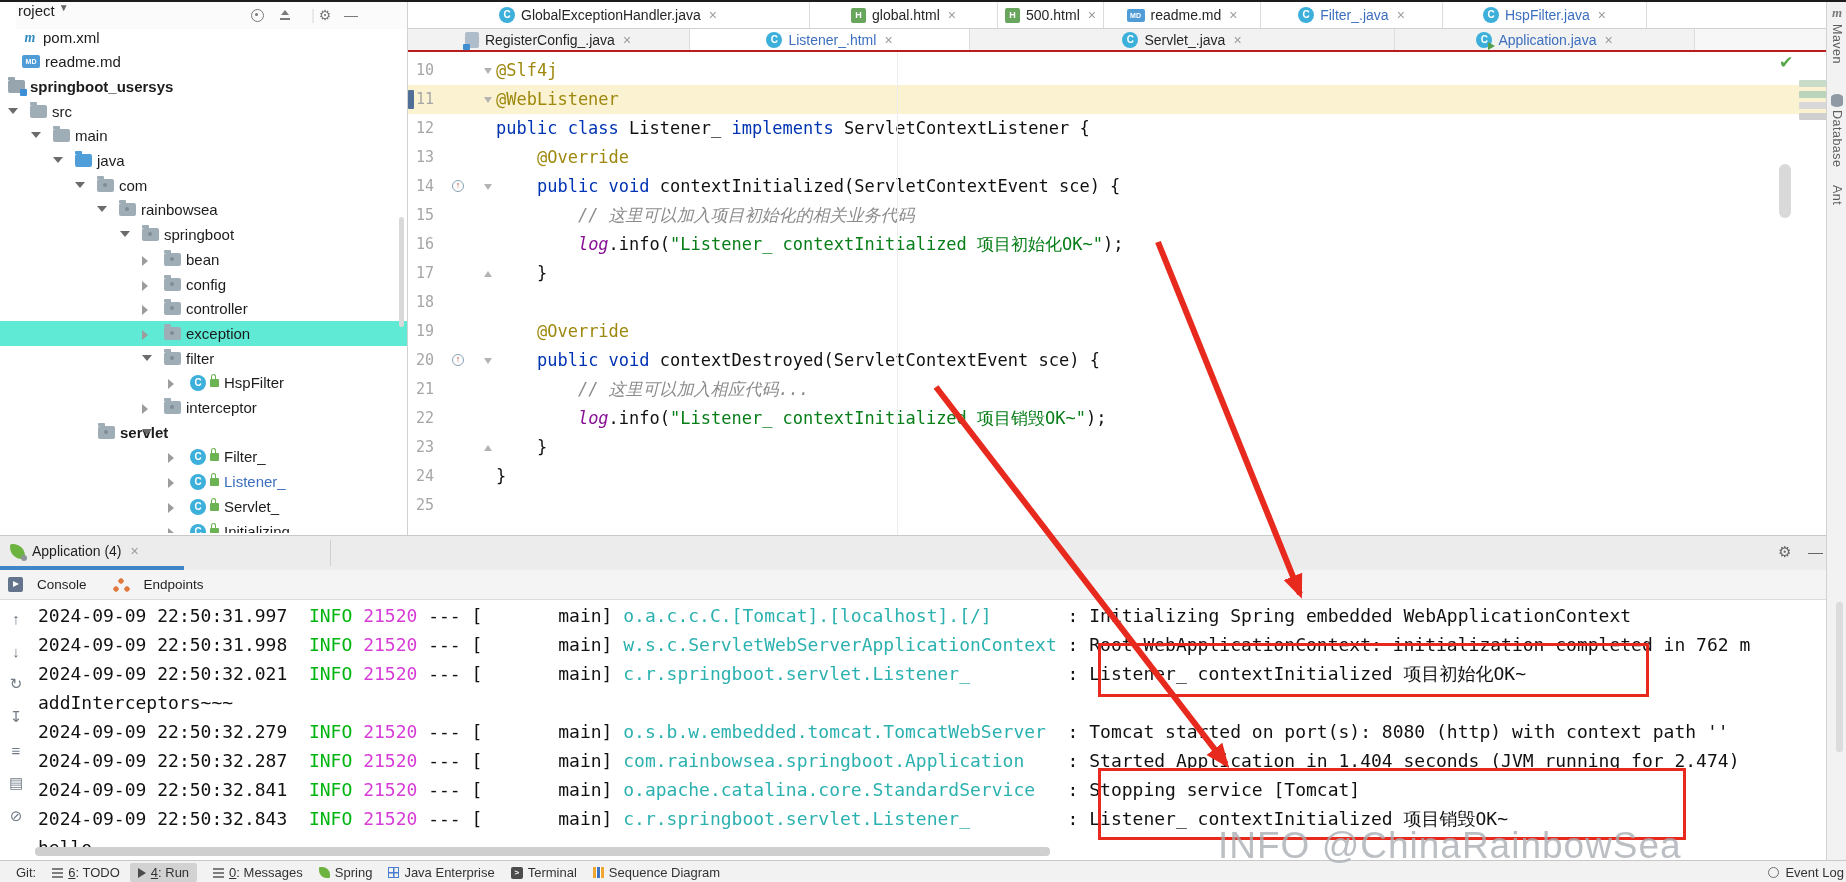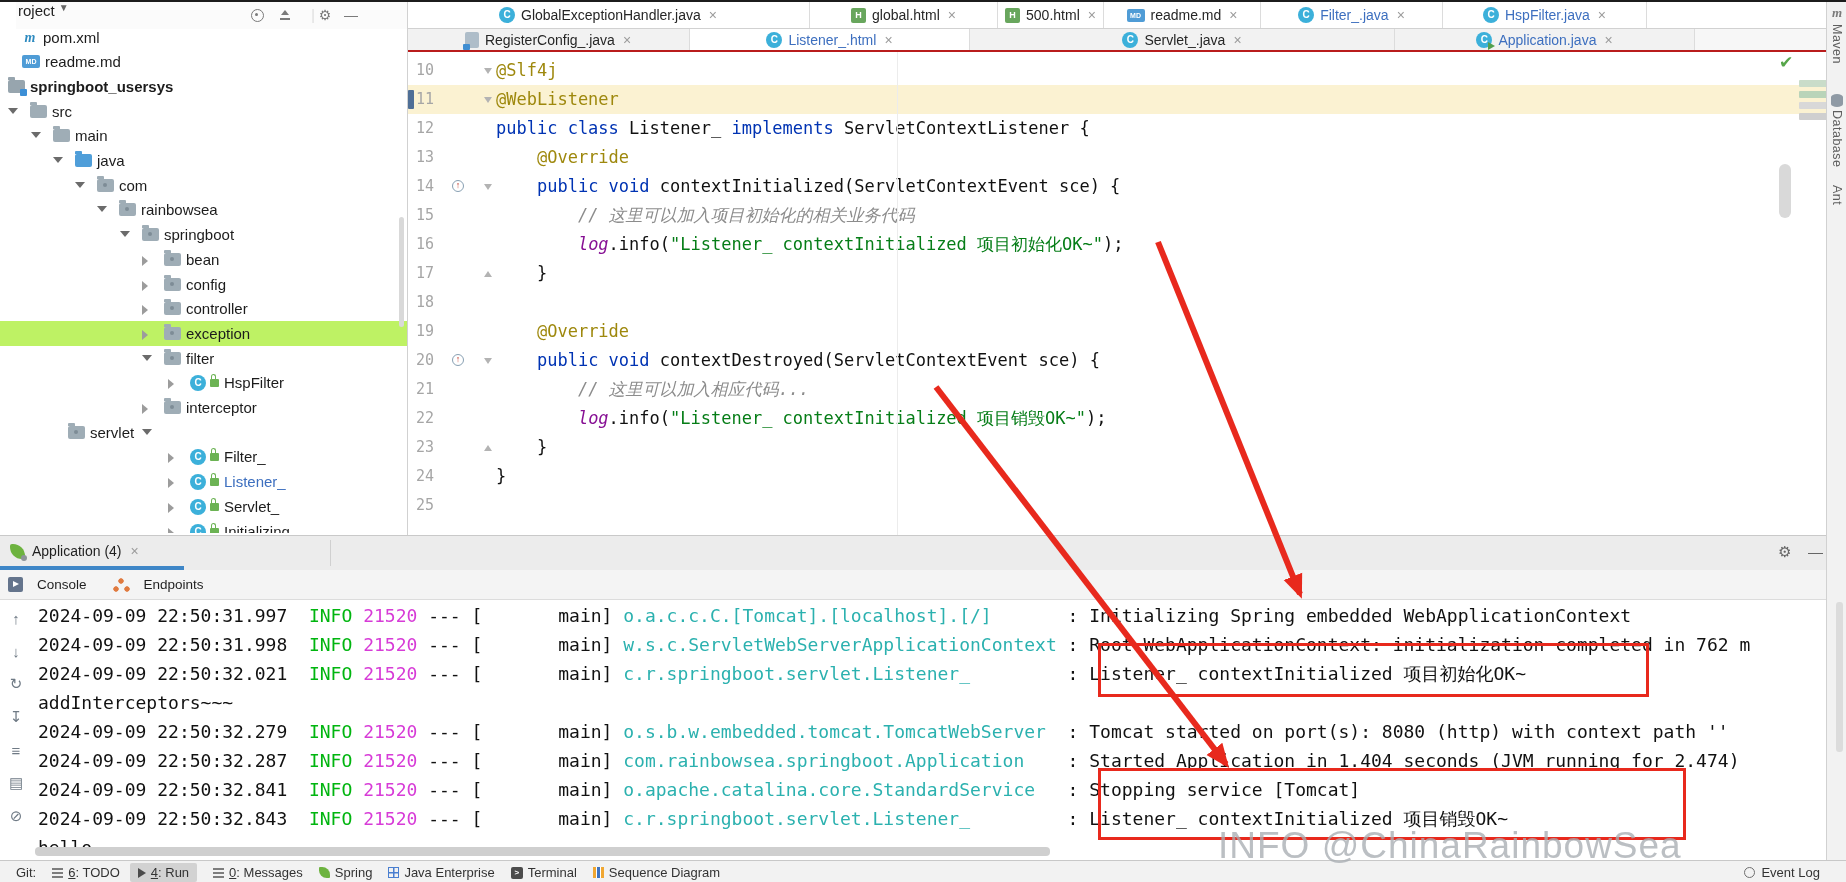--- a/index.html
+++ b/index.html
@@ -54,21 +54,21 @@
   .ic-console:after{content:"";position:absolute;left:5px;top:4px;border-left:6px solid #fff;border-top:3.5px solid transparent;border-bottom:3.5px solid transparent;}
   .ic-endpoints{width:17px;height:14px;background:
       radial-gradient(circle at 8px 3px,#e07a3f 2.4px,transparent 3px),
       radial-gradient(circle at 3px 11px,#e07a3f 2.4px,transparent 3px),
       radial-gradient(circle at 14px 11px,#e07a3f 2.4px,transparent 3px);}
   .ic-maven-logo{width:16px;color:#7b7b7b;font:italic bold 13px/14px "Liberation Serif",serif;}
   .ic-database{width:12px;height:13px;background:#8f9aa5;border-radius:6px/3px;}
   
   #tree{left:0;top:28px;width:407px;height:503px;background:#fff;overflow:hidden;}
   .trow{position:absolute;left:0;right:0;height:25px;display:flex;align-items:center;gap:5px;font-size:15px;color:#1c1c1c;}
-  .trow.sel{background:#bef264;}
+  .trow.sel{background:#5eead4;}
   .trow .lbl.mod{color:#3d6fbf;}
   .trow .lbl.bold{font-weight:bold;}
   .tri{position:absolute;width:0;height:0;}
   .tri.open{border-left:5px solid transparent;border-right:5px solid transparent;border-top:6px solid #6b6b6b;}
   .tri.closed{border-top:5px solid transparent;border-bottom:5px solid transparent;border-left:6px solid #9c9c9c;}
   #treescroll{left:399px;top:215px;width:5px;height:110px;background:#d9d9d9;border-radius:3px;}
   #vborder{left:407px;top:0;width:1px;height:533px;background:#d1d1d1;}
   
   #editor{left:408px;top:50px;width:1418px;height:483px;background:#fff;overflow:hidden;}
   #elines{position:absolute;left:0;top:4px;right:0;}
@@ -116,21 +116,21 @@
   .sbitem .mn{text-decoration:underline;}
   .si{display:inline-block;flex:none;}
   .si-list{width:11px;height:10px;background:repeating-linear-gradient(to bottom,#7d7d7d 0 2px,transparent 2px 4px);}
   .si-play{width:0;height:0;border-left:8px solid #4b4b4b;border-top:5px solid transparent;border-bottom:5px solid transparent;}
   .si-spring-leaf{width:11px;height:11px;background:#6db33f;border-radius:1px 70% 1px 70%;}
   .si-javaee{width:11px;height:11px;box-sizing:border-box;border:1.5px solid #4a7fd0;
       background:linear-gradient(#4a7fd0,#4a7fd0) center/1.5px 100% no-repeat,linear-gradient(#4a7fd0,#4a7fd0) center/100% 1.5px no-repeat;}
   .si-terminal{width:12px;height:12px;background:#4c4c4c;border-radius:2px;color:#fff;font:bold 8px/12px "Liberation Sans",sans-serif;text-align:center;}
   .si-sequence{width:11px;height:11px;background:linear-gradient(90deg,#f0a732 0 3px,#fff 3px 4px,#3f74c0 4px 7px,#fff 7px 8px,#f0a732 8px 11px);}
   .si-balloon{width:11px;height:11px;border:1.5px solid #6f6f6f;border-radius:50%;box-sizing:border-box;}
-  #sbright{margin-left:auto;margin-right:26px;display:flex;align-items:center;gap:6px;}
+  #sbright{margin-left:auto;margin-right:2px;display:flex;align-items:center;gap:6px;}
   
   .redbox{position:absolute;border:3px solid #e8291d;z-index:39;pointer-events:none;}
   #arrows{position:absolute;left:0;top:0;z-index:40;pointer-events:none;}
   #watermark{position:absolute;left:1218px;top:822px;z-index:60;pointer-events:none;
       font:400 37px/1.2 "Liberation Sans",sans-serif;color:rgba(168,173,178,0.78);letter-spacing:1px;white-space:nowrap;}
 </style>
 </head>
 <body>
 
 <div id="root">
@@ -276,21 +276,21 @@
         <span class="tri closed" style="left: 168px; top: 9px;"></span>
         <span class="ic ic-class">C</span>
         <span class="ic ic-lock"></span>
         <span class="lbl">HspFilter</span>
       </div>
       <div class="trow" style="top: 365px; padding-left: 164px;">
         <span class="tri closed" style="left: 142px; top: 9px;"></span>
         <span class="ic ic-package fold-tab"></span>
         <span class="lbl">interceptor</span>
       </div>
-      <div class="trow" style="top: 390px; padding-left: 68px;">
+      <div class="trow" style="top: 390px; padding-left: 98px; font-weight: bold;">
         <span class="tri open" style="left: 142px; top: 9px;"></span>
         <span class="ic ic-package fold-tab"></span>
         <span class="lbl">servlet</span>
       </div>
       <div class="trow" style="top: 414px; padding-left: 190px;">
         <span class="tri closed" style="left: 168px; top: 9px;"></span>
         <span class="ic ic-class">C</span>
         <span class="ic ic-lock"></span>
         <span class="lbl">Filter_</span>
       </div>

